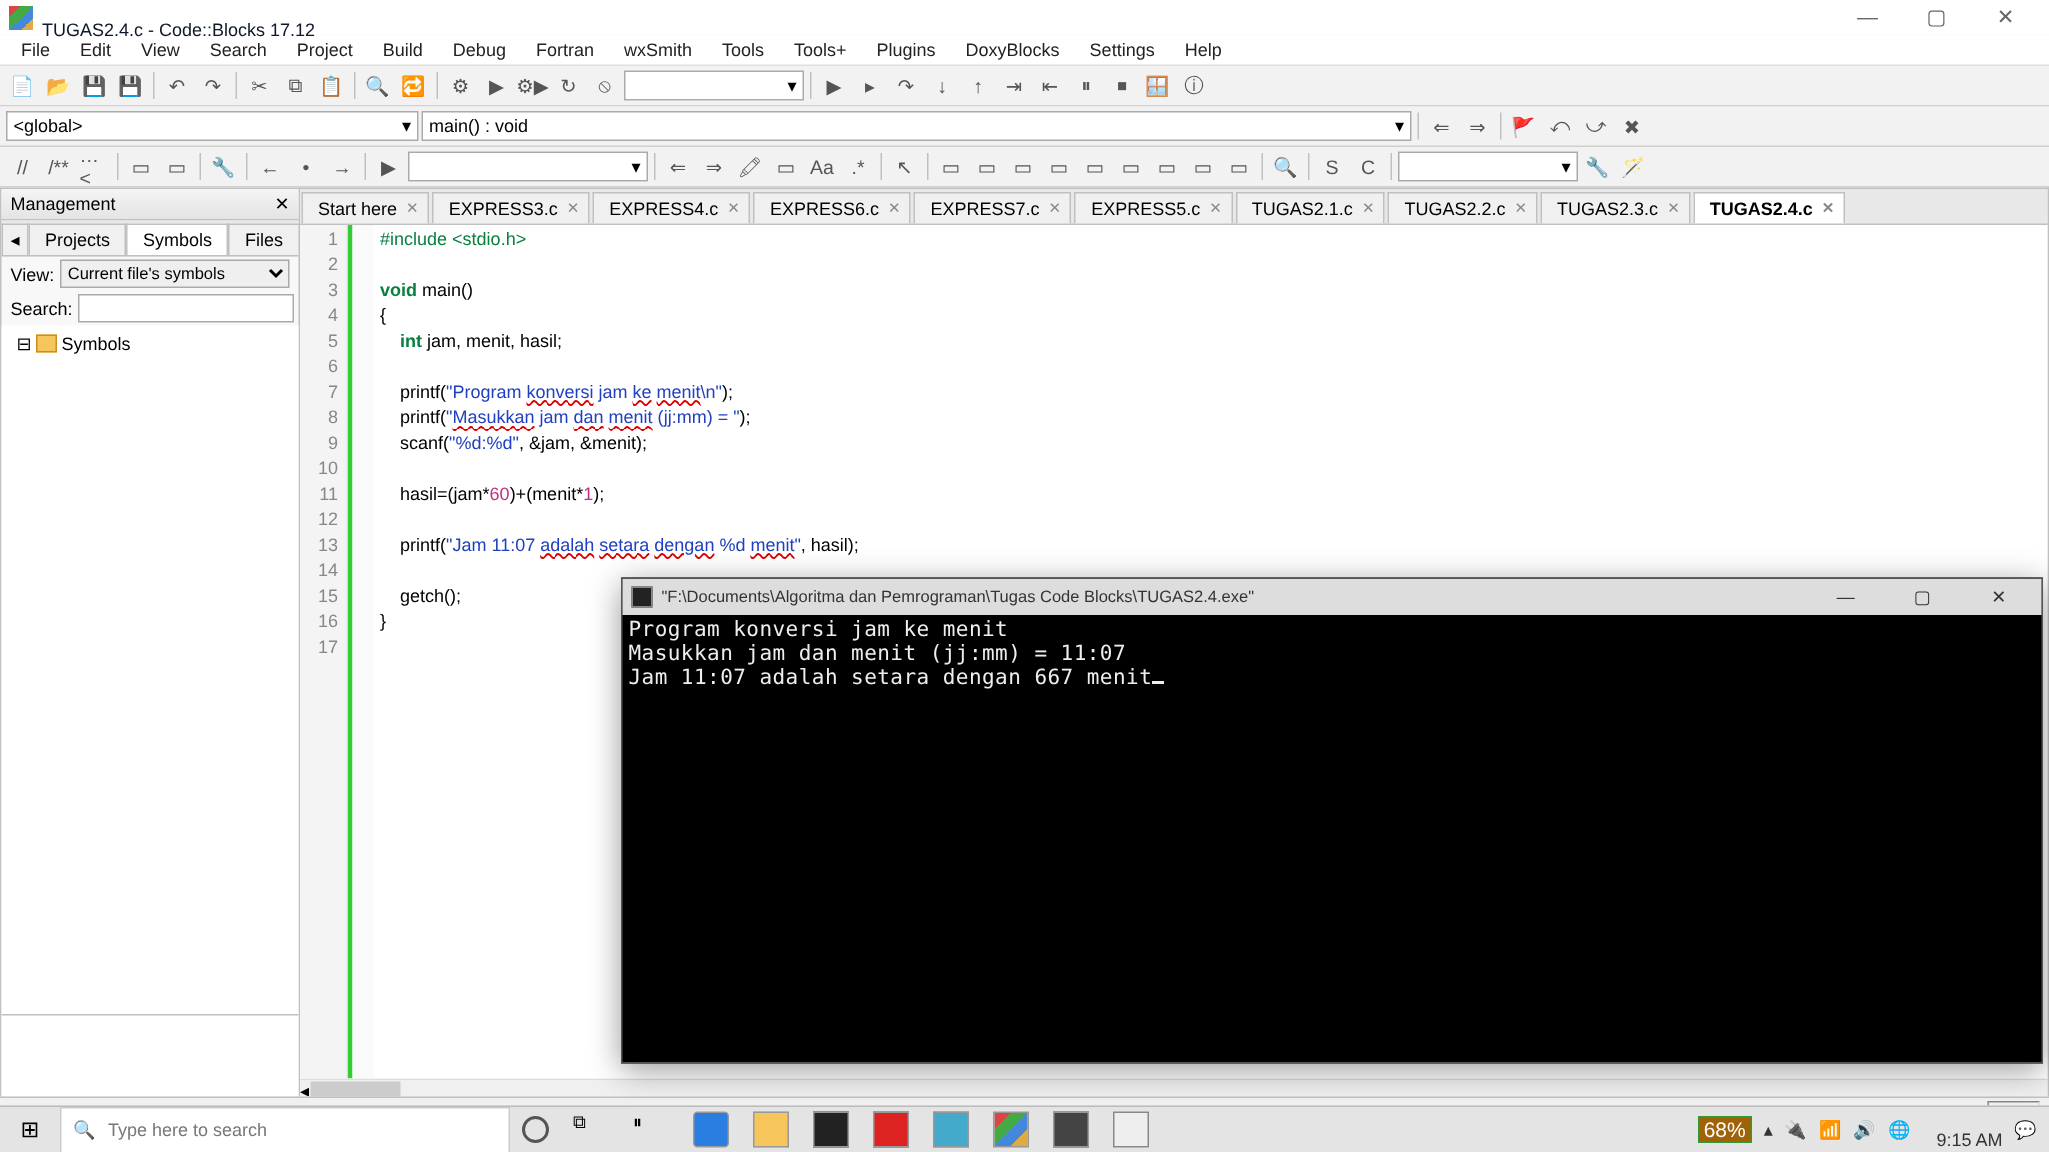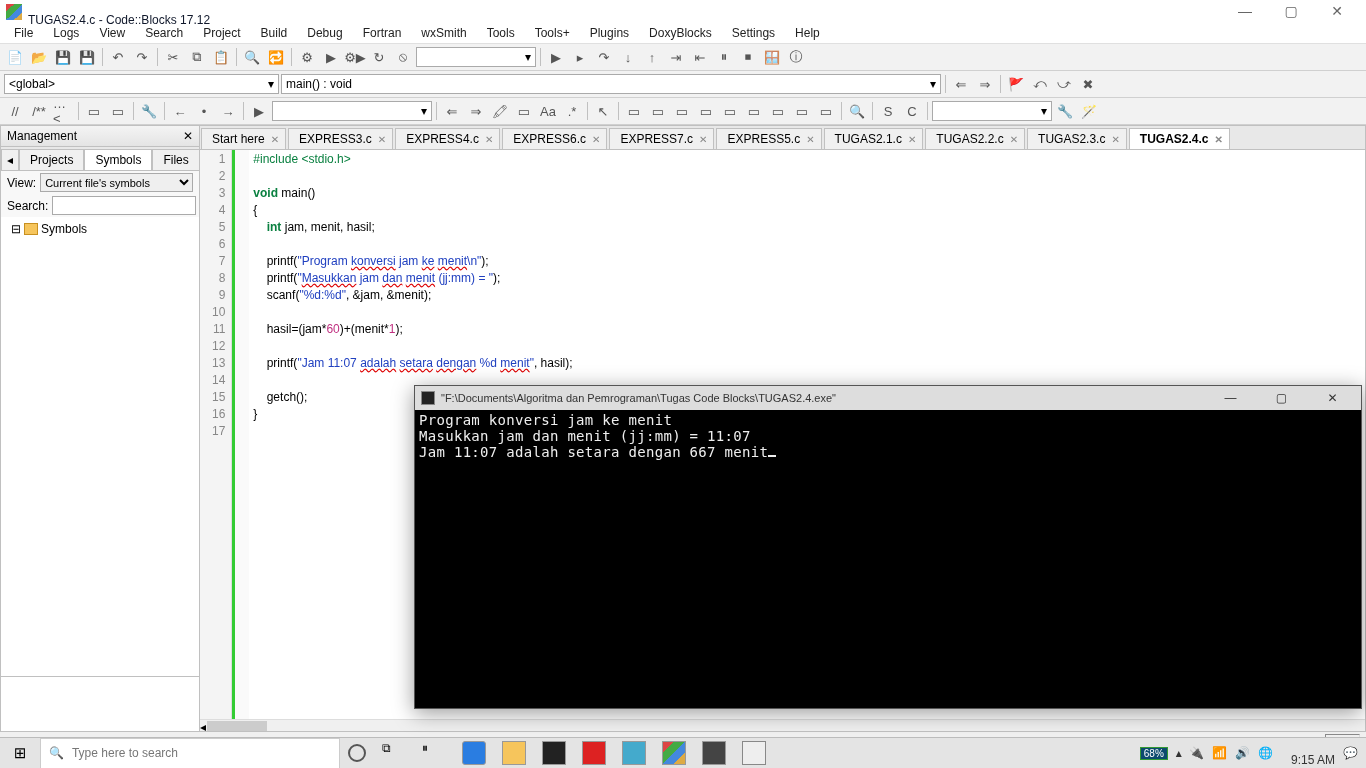--- a/index.html
+++ b/index.html
@@ -79,37 +79,37 @@
 .console-title .cbtn { width:45px; text-align:center; color:#333; }
 .console-body { font-family:Consolas,monospace; font-size:14px; color:#eee; padding:2px 4px; white-space:pre; letter-spacing:0.3px;}
 .cursor { display:inline-block; width:8px; height:2px; background:#eee; vertical-align:baseline; }
 
 
 .taskbar { position:absolute; bottom:0; left:0; right:0; height:31px; background:#e4e4e4; border-top:1px solid #bbb; display:flex; align-items:center; }
 .start { width:40px; height:31px; display:flex; align-items:center; justify-content:center; font-size:15px; }
 .search { flex:0 0 300px; height:31px; background:#fff; border:1px solid #ccc; display:flex; align-items:center; padding:0 8px; color:#777; gap:8px; }
 .tray { margin-left:auto; display:flex; align-items:center; gap:8px; padding:0 8px; font-size:11px; color:#333; }
 .tray .clock { text-align:right; line-height:13px;margin-top:28px; }
-.battery { background:#0c4a6e; color:#fff; padding:0 3px; border:1px solid #393; font-size:10px; }
+.battery { background:#a16207; color:#fff; padding:0 3px; border:1px solid #393; font-size:14px; }
 .tbicon { width:24px; height:24px; margin:0 8px; background:#ccc; border:1px solid #999; }
 </style>
 </head>
 <body>
 
 <div class="titlebar">
   <div class="appicon"></div>
   <div class="title">TUGAS2.4.c - Code::Blocks 17.12</div>
   <div class="wbtn">—</div>
   <div class="wbtn">▢</div>
   <div class="wbtn">✕</div>
 </div>
 
 <div class="menubar" id="menubar">
     <span>File</span>
-    <span>Logs</span>
+    <span>Edit</span>
     <span>View</span>
     <span>Search</span>
     <span>Project</span>
     <span>Build</span>
     <span>Debug</span>
     <span>Fortran</span>
     <span>wxSmith</span>
     <span>Tools</span>
     <span>Tools+</span>
     <span>Plugins</span>

